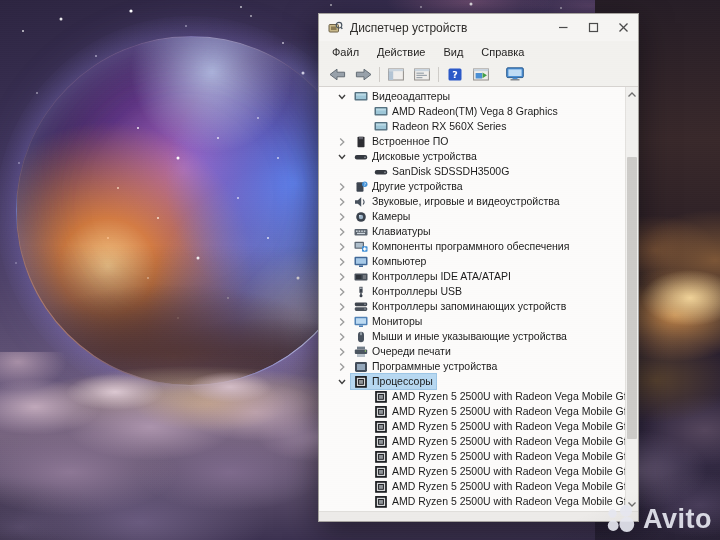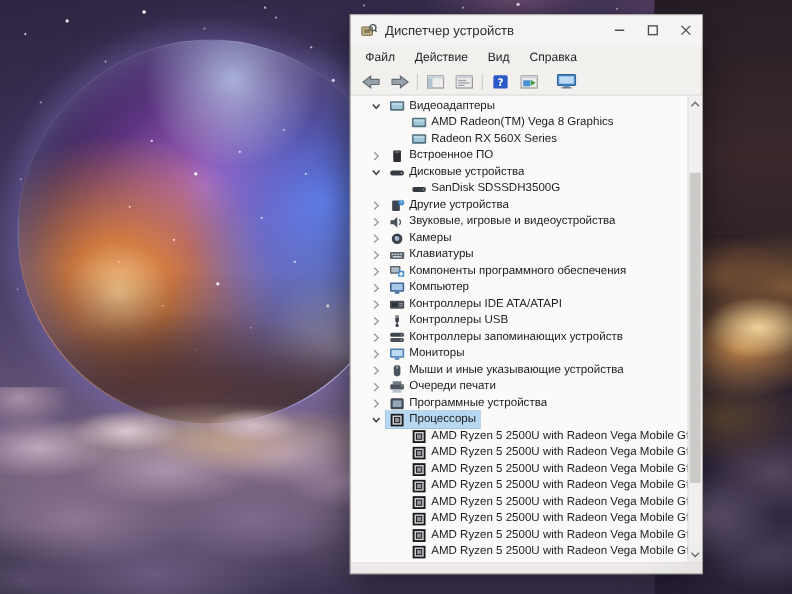--- a/index.html
+++ b/index.html
@@ -651,14 +651,27 @@
             </svg>
           </span>
       </div>
     </div>
     <div class="winbottom"></div>
   </div>
 
   <div class="vignette"></div>
   <div class="grain"></div>
 
+  <div class="watermark">
+    <span class="wm-logo">
+        <svg width="32" height="30" viewBox="0 0 32 30" xmlns="http://www.w3.org/2000/svg">
+          <g fill="#e6e7f0">
+            <circle cx="7.5" cy="9.5" r="4.2"></circle>
+            <circle cx="21" cy="6.8" r="6"></circle>
+            <circle cx="8.2" cy="21.5" r="5.4"></circle>
+            <circle cx="21.8" cy="20.5" r="7.4"></circle>
+          </g>
+        </svg>
+      </span>
+    <span class="wm-text">Avito</span>
+  </div>
 
 </div>
 
 </body></html>

